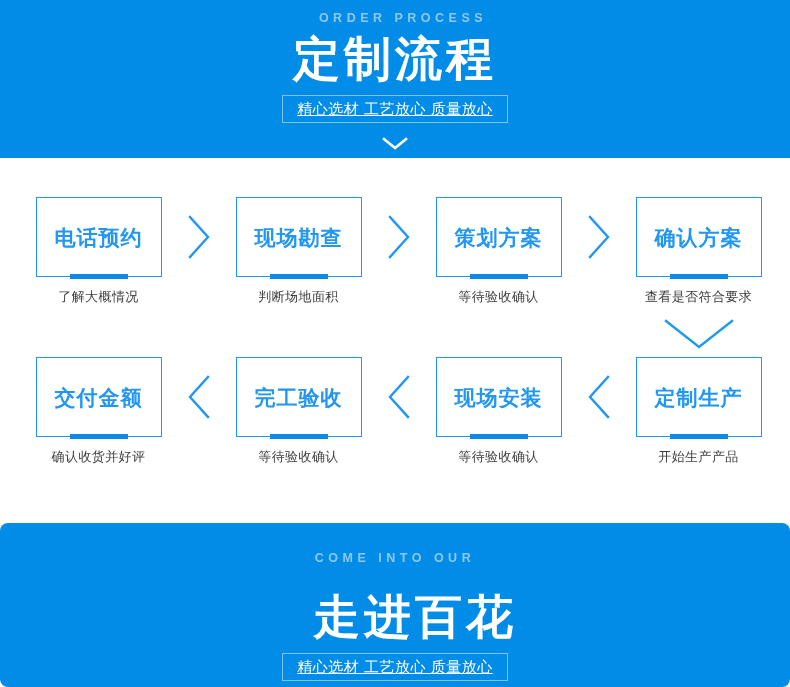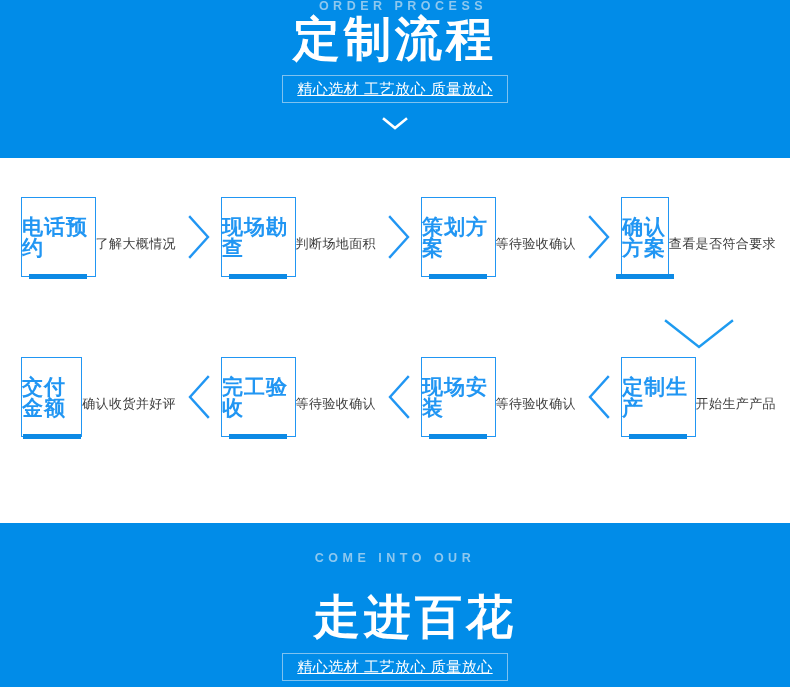--- a/index.html
+++ b/index.html
@@ -22,40 +22,40 @@
   
   .banner {
     position: absolute;
     left: 0;
     width: 790px;
     background: #018ce8;
     text-align: center;
     overflow: hidden;
   }
   .banner-top { top: 0; height: 158px; }
-  .banner-bottom { top: 523px; height: 164px; }
+  .banner-bottom { top: 523px; height: 164px; border-radius: 8px; }
 
   .eyebrow {
     font-size: 12.5px;
     letter-spacing: 4.5px;
     color: #8ec8ef;
     font-weight: 600;
     line-height: 1;
     padding-top: 0;
   }
-  .banner-top .eyebrow { margin-top: 0; padding-left: 16px; }
+  .banner-top .eyebrow { margin-top: 12px; padding-left: 16px; }
   .banner-bottom .eyebrow { margin-top: 29px; }
 
   .banner-title {
     font-size: 47px;
     font-weight: 700;
     color: #ffffff;
     letter-spacing: 4px;
     line-height: 1.06;
-    margin-top: 1px;
+    margin-top: 9px;
   }
   .banner-bottom .banner-title { margin-top: 27px; padding-left: 40px; }
 
   .tagline-wrap {
     margin-top: 12px;
     display: flex;
     justify-content: center;
   }
   .tagline {
     border: 1px solid #7fc2ef;
@@ -91,20 +91,21 @@
     height: 155px;
     display: flex;
     align-items: flex-start;
   }
   .row-1 { top: 39px; }
   .row-2 { top: 199px; }
 
   .step {
     width: 155px;
     display: flex;
+    flex-direction: column;
     align-items: center;
     flex: 0 0 auto;
   }
   .step:first-child { margin-left: 21px; }
 
   .box {
     position: relative;
     width: 126px;
     height: 80px;
     border: 1.6px solid #2196f3;

